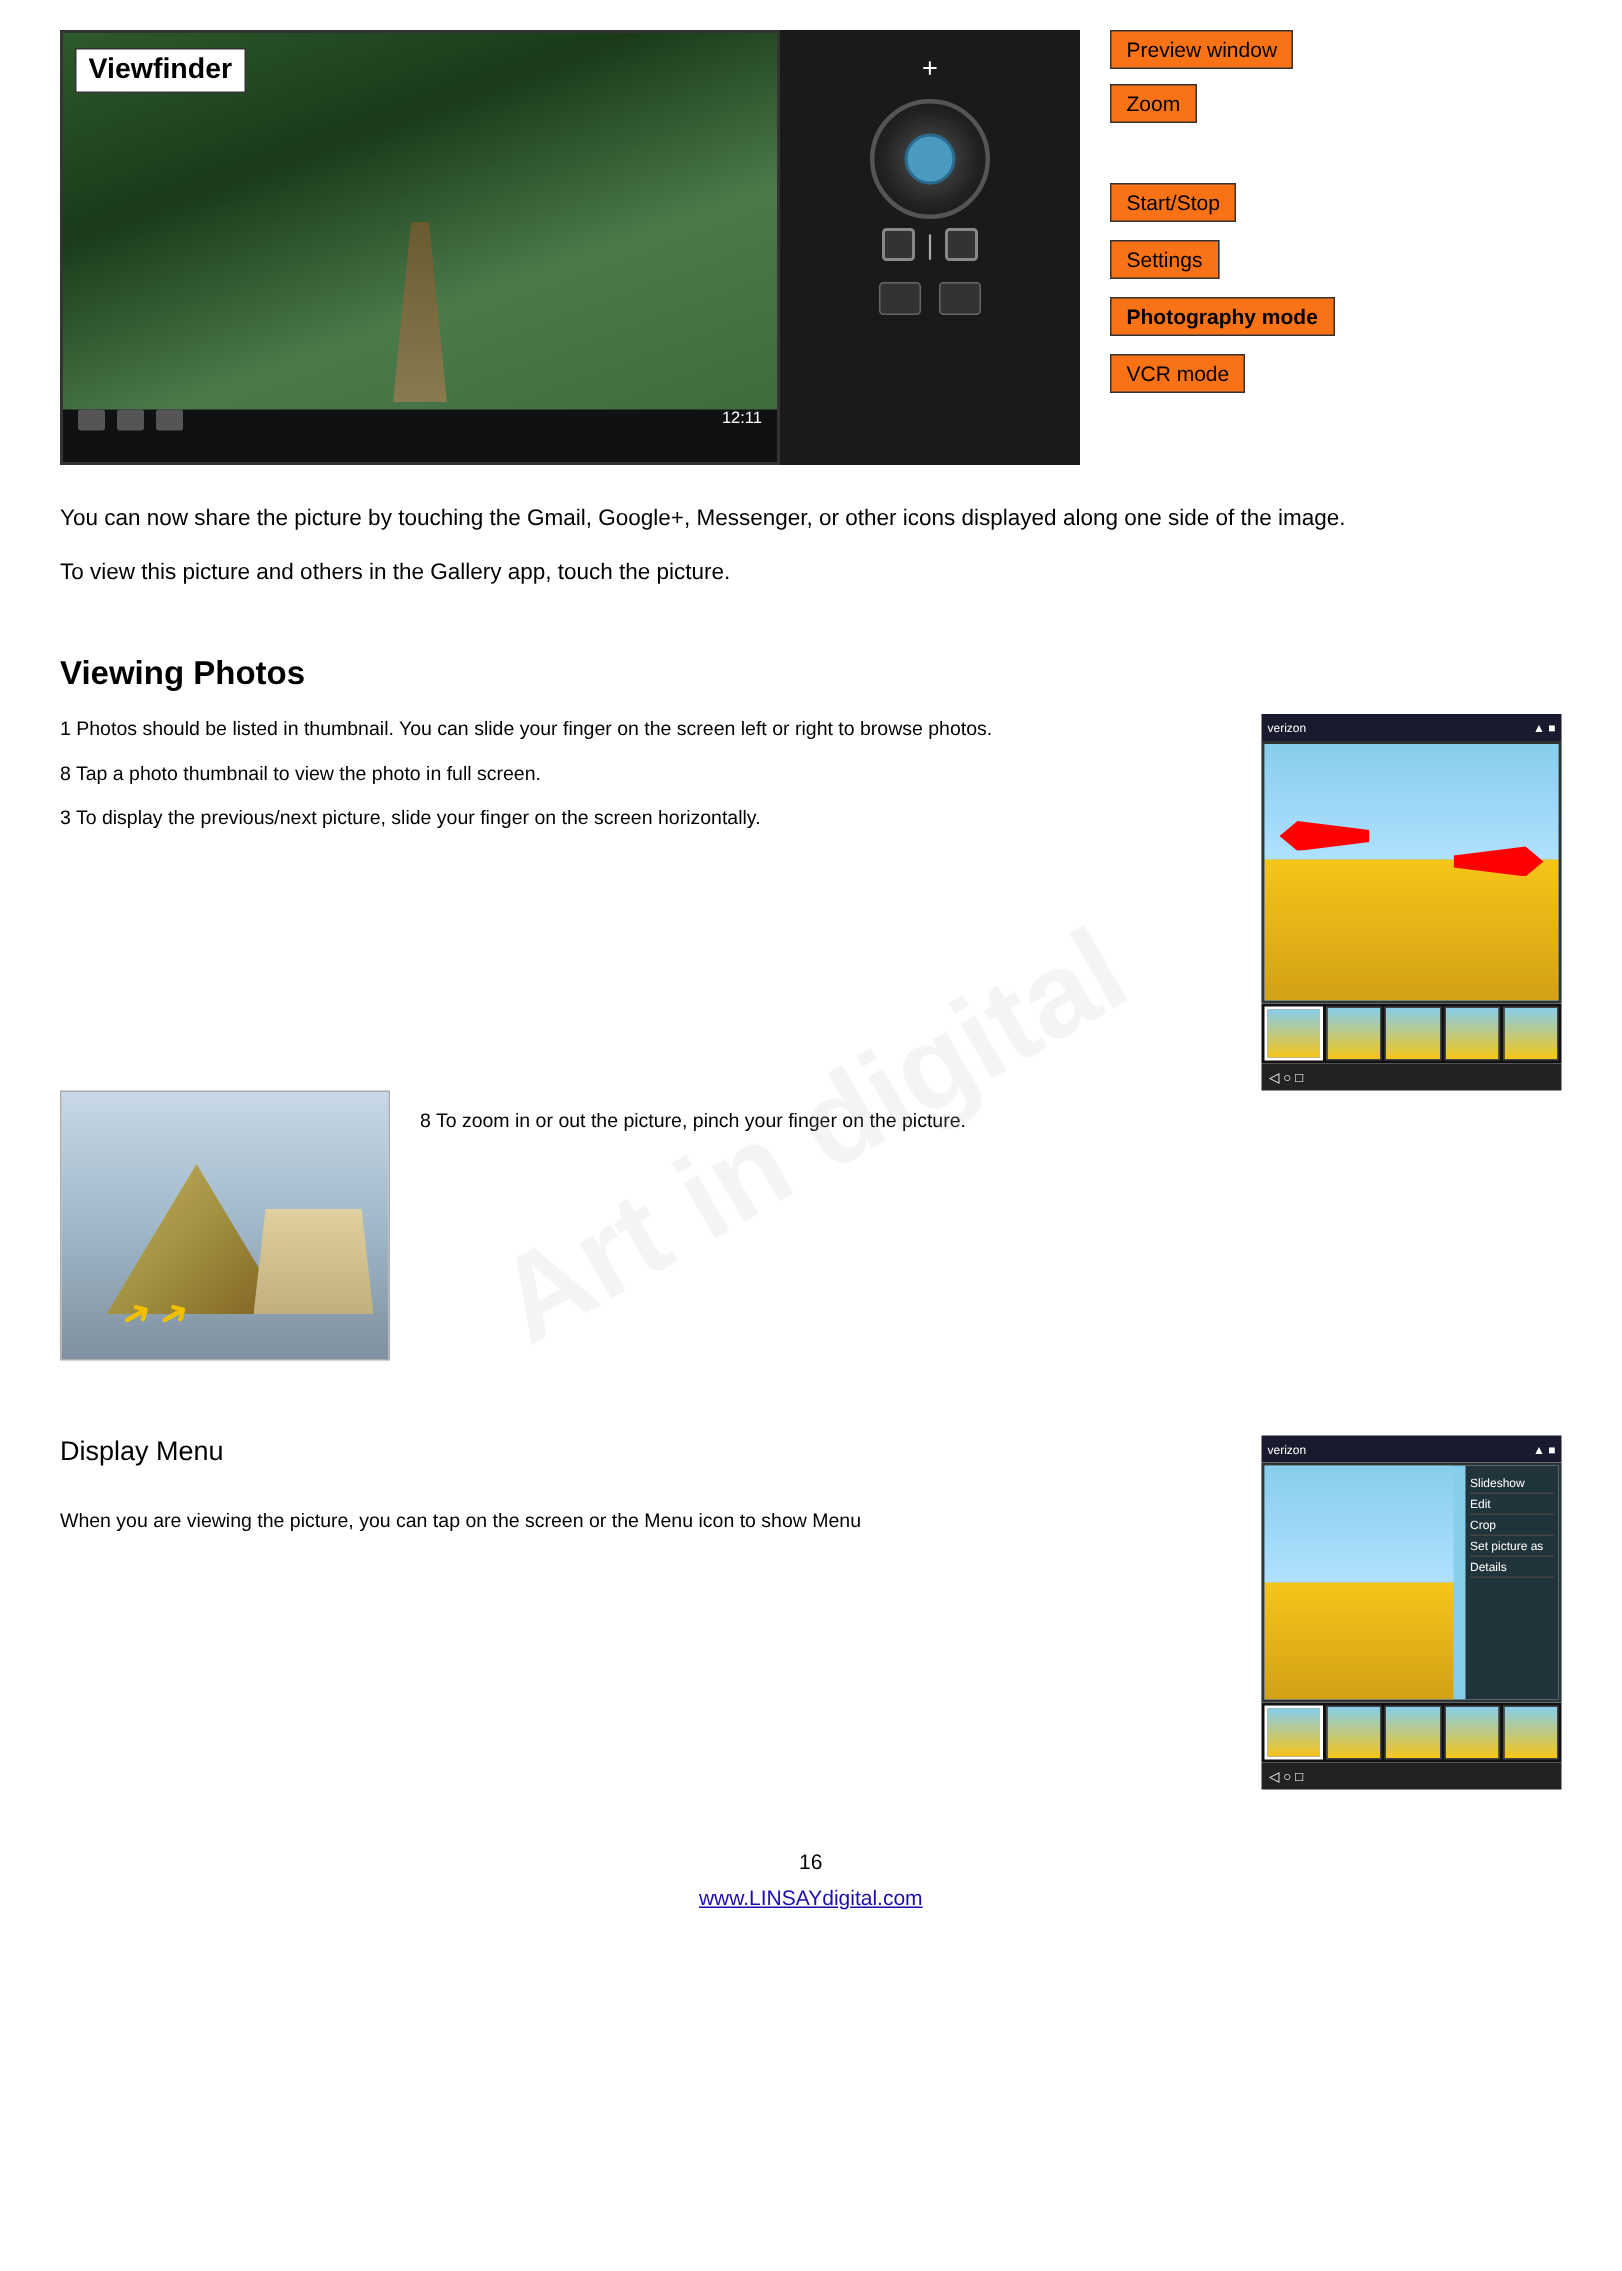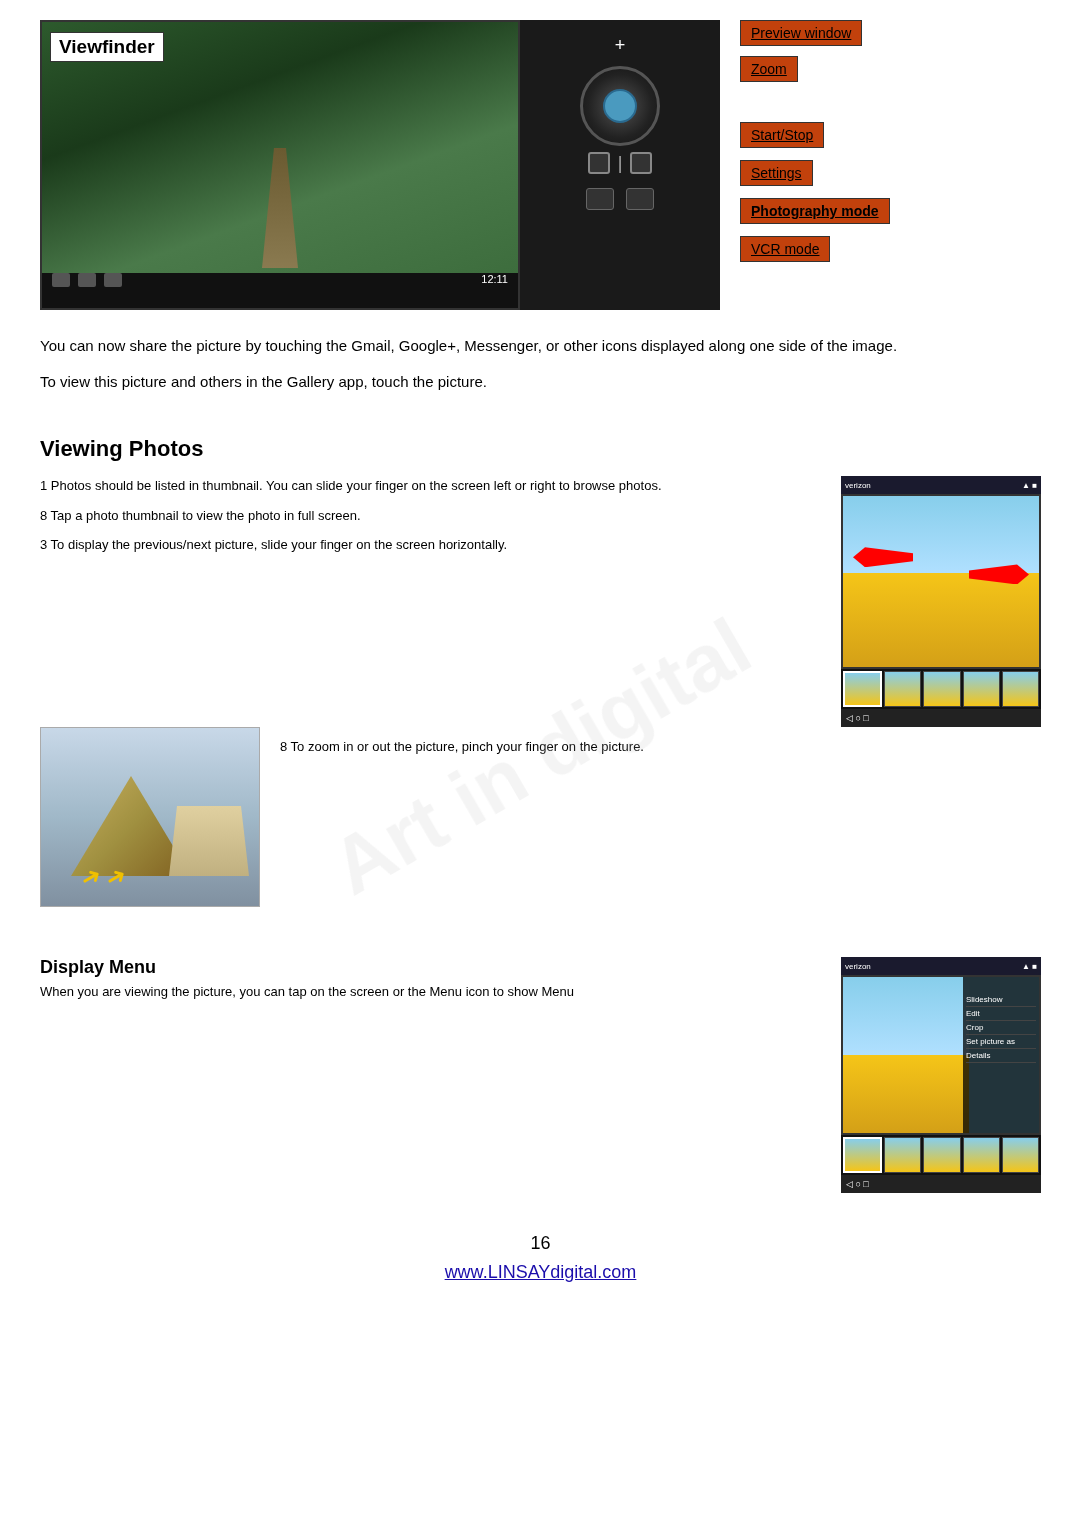--- a/index.html
+++ b/index.html
@@ -145,25 +145,24 @@
       display: flex;
       flex-direction: column;
       gap: 0px;
       position: relative;
     }
     .label-box {
       border: 1.5px solid #333;
       padding: 4px 10px;
       font-size: 14px;
       font-weight: normal;
-      background: #c2410c;
+      background: #f97316;
       display: inline-block;
       margin-bottom: 6px;
       white-space: nowrap;
-      text-decoration: underline;
     }
     .label-box.bold {
       font-weight: bold;
     }
 
     
     .body-text {
       font-size: 15px;
       line-height: 1.6;
       margin-bottom: 12px;
@@ -326,22 +325,22 @@
     .display-menu-layout {
       display: flex;
       gap: 20px;
       align-items: flex-start;
     }
     .display-menu-text {
       flex: 1;
     }
     .display-menu-text .section-title-small {
       font-size: 18px;
-      font-weight: bold;
-      margin-bottom: 4px;
+      font-weight: normal;
+      margin-bottom: 26px;
     }
     .display-menu-text p {
       font-size: 13px;
       line-height: 1.5;
     }
     .phone-screenshot2 {
       width: 200px;
       flex-shrink: 0;
     }
     .phone-screen-img2 {
@@ -349,24 +348,24 @@
       height: 160px;
       background: #87ceeb;
       border: 2px solid #333;
       position: relative;
       overflow: hidden;
     }
     .phone-screen-img2 .menu-overlay {
       position: absolute;
       top: 0;
       right: 0;
-      width: 76px;
+      width: 62px;
       height: 100%;
       background: rgba(0,0,0,0.75);
-      padding: 16px 3px;
+      padding: 5px 3px;
     }
     .phone-screen-img2 .menu-item {
       color: #fff;
       font-size: 8px;
       padding: 2px 0;
       border-bottom: 1px solid #444;
     }
     .phone-screen-img2 .sky2 {
       position: absolute;
       top: 0;
@@ -393,21 +392,21 @@
     }
     .phone-top-bar2 span {
       color: #fff;
       font-size: 8px;
     }
 
     
     .page-footer {
       text-align: center;
       margin-top: 40px;
-      font-size: 18px;
+      font-size: 14px;
     }
     .page-number {
       margin-bottom: 8px;
     }
     .footer-link {
       color: #1a0dab;
       text-decoration: underline;
     }
 
     

